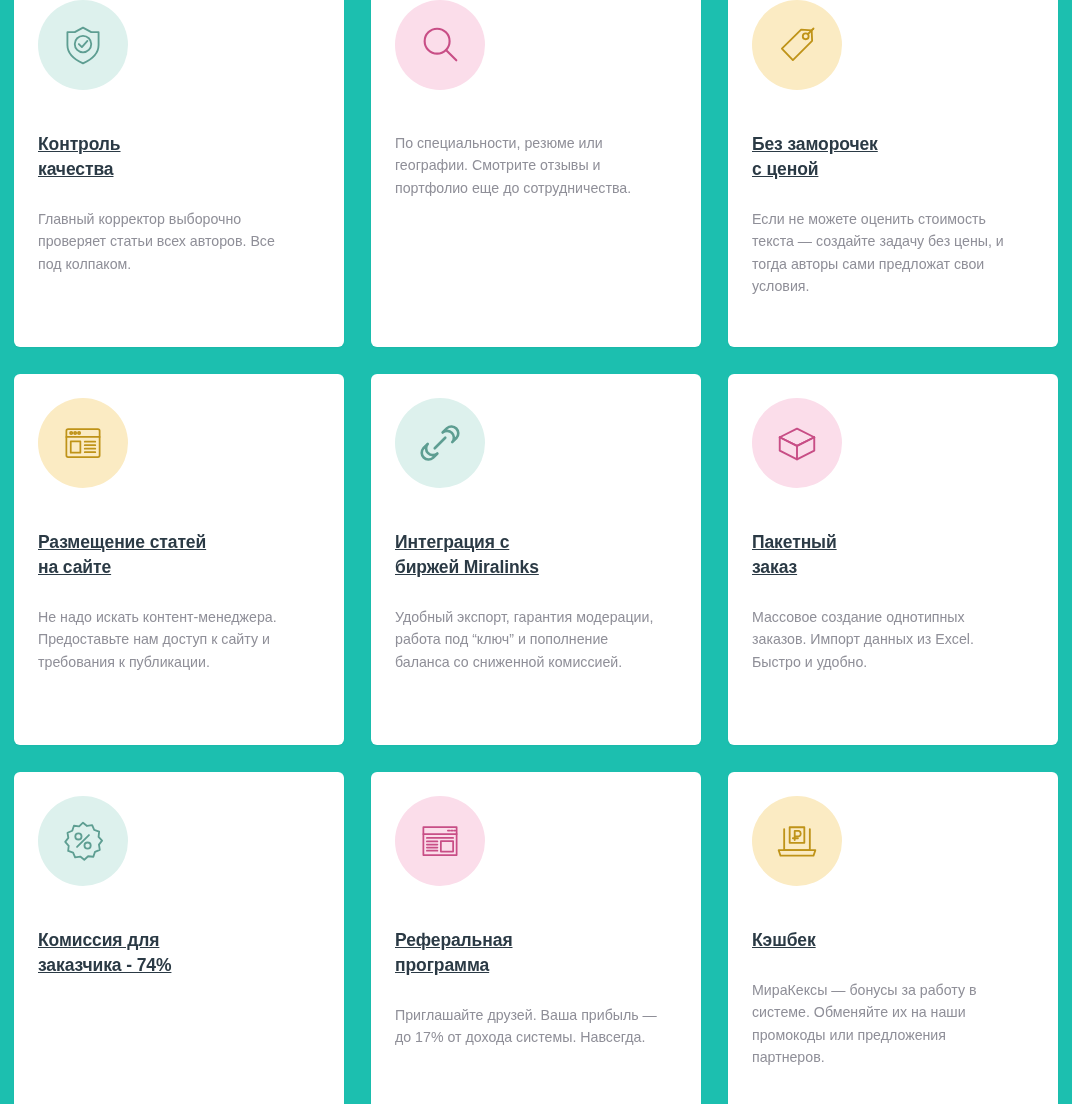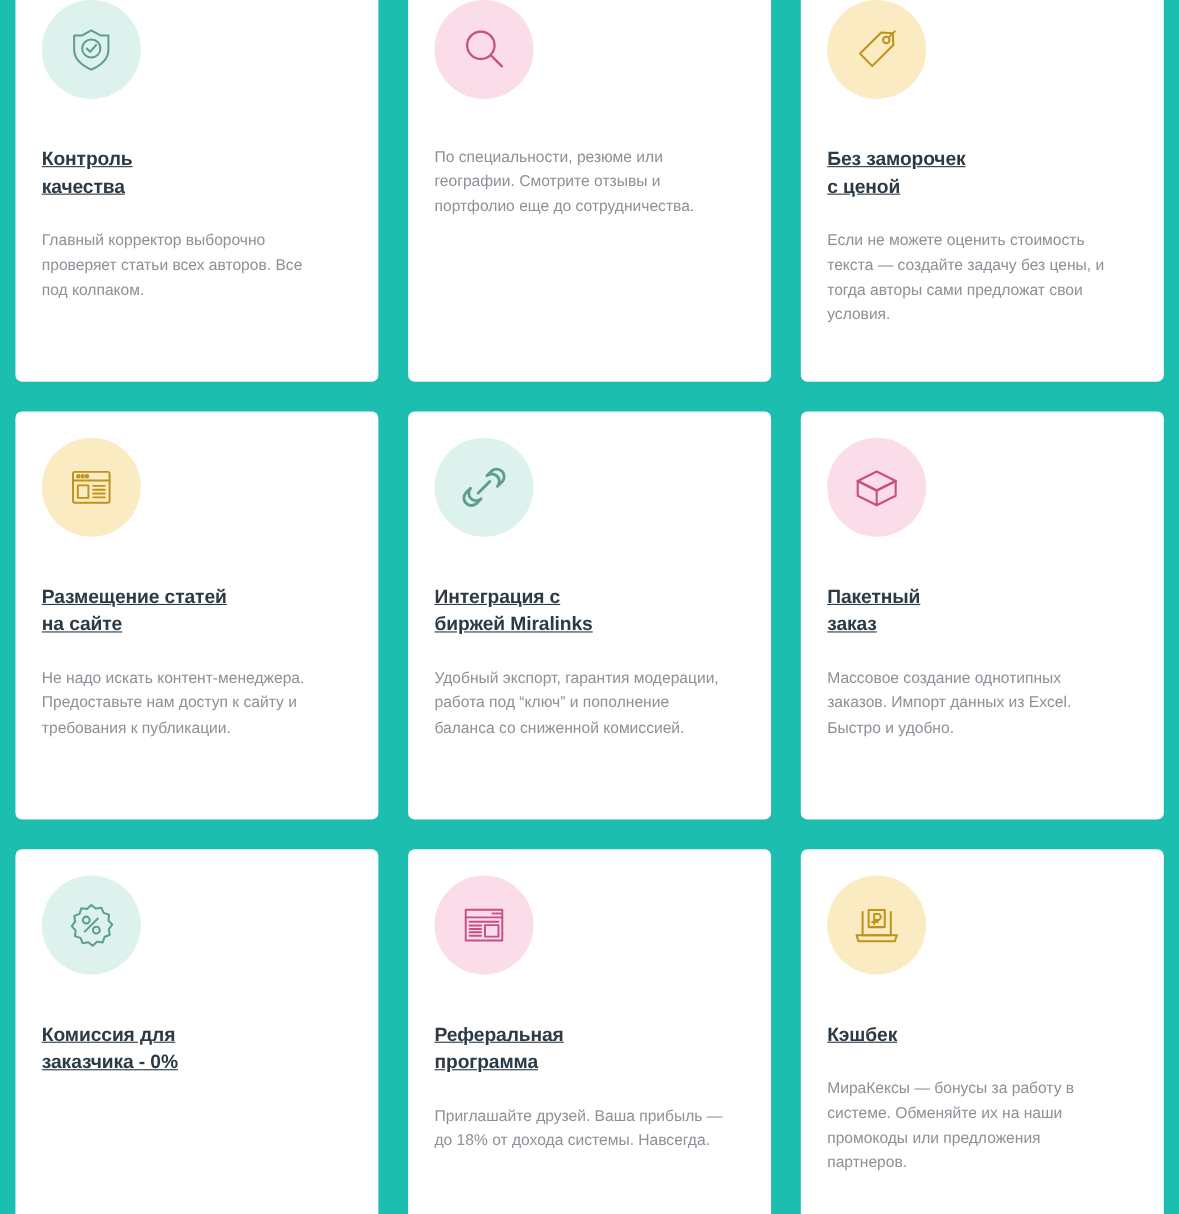--- a/index.html
+++ b/index.html
@@ -147,42 +147,42 @@
   <div class="card theme-mint">
     <div class="icon-wrap">
       <svg width="44" height="44" viewBox="0 0 48 48" fill="none" stroke="#5E9E92" stroke-width="2" stroke-linecap="round" stroke-linejoin="round">
         <path d="M24 4 L28.4 7.6 L34 6.7 L36.2 11.9 L41.6 13.7 L41 19.4 L44.8 23.6 L41.4 28 L42.3 33.6 L37.1 35.8 L35.3 41.2 L29.6 40.6 L25.4 44.4 L21 41 L15.4 41.9 L13.2 36.7 L7.8 34.9 L8.4 29.2 L4.6 25 L8 20.6 L7.1 15 L12.3 12.8 L14.1 7.4 L19.8 8 Z"></path>
         <circle cx="19" cy="19" r="3.4"></circle>
         <circle cx="29" cy="29" r="3.4"></circle>
         <line x1="30.5" y1="17.5" x2="17.5" y2="30.5"></line>
       </svg>
     </div>
     <h3 class="card-title">Комиссия для
-заказчика - 0%</h3>
+заказчика - 74%</h3>
   </div>
 
   <div class="card theme-pink">
     <div class="icon-wrap">
       <svg width="42" height="42" viewBox="0 0 48 48" fill="none" stroke="#C84E86" stroke-width="2" stroke-linecap="round" stroke-linejoin="round">
         <rect x="5" y="8" width="38" height="32"></rect>
         <line x1="5" y1="16" x2="43" y2="16"></line>
         <line x1="33" y1="12" x2="35" y2="12"></line>
         <line x1="36.5" y1="12" x2="38.5" y2="12"></line>
         <line x1="40" y1="12" x2="41.5" y2="12"></line>
         <rect x="25" y="24" width="14" height="12"></rect>
         <line x1="9" y1="20.5" x2="39" y2="20.5"></line>
         <line x1="9" y1="24.5" x2="21" y2="24.5"></line>
         <line x1="9" y1="28" x2="21" y2="28"></line>
         <line x1="9" y1="31.5" x2="21" y2="31.5"></line>
         <line x1="9" y1="35" x2="21" y2="35"></line>
       </svg>
     </div>
     <h3 class="card-title">Реферальная
 программа</h3>
-    <p class="card-text">Приглашайте друзей. Ваша прибыль — до 18% от дохода системы. Навсегда.</p>
+    <p class="card-text">Приглашайте друзей. Ваша прибыль — до 17% от дохода системы. Навсегда.</p>
   </div>
 
   <div class="card theme-yellow">
     <div class="icon-wrap">
       <svg width="44" height="44" viewBox="0 0 48 48" fill="none" stroke="#BF9318" stroke-width="2" stroke-linecap="round" stroke-linejoin="round">
         <path d="M10 11 L10 34 L38 34 L38 11"></path>
         <path d="M4 34 L6 40 L42 40 L44 34 Z"></path>
         <rect x="16" y="9" width="16" height="17"></rect>
         <path d="M21.5 23 L21.5 13 L26 13 A3.2 3.2 0 0 1 26 19 L21.5 19"></path>
         <line x1="19.5" y1="21" x2="25" y2="21"></line>

